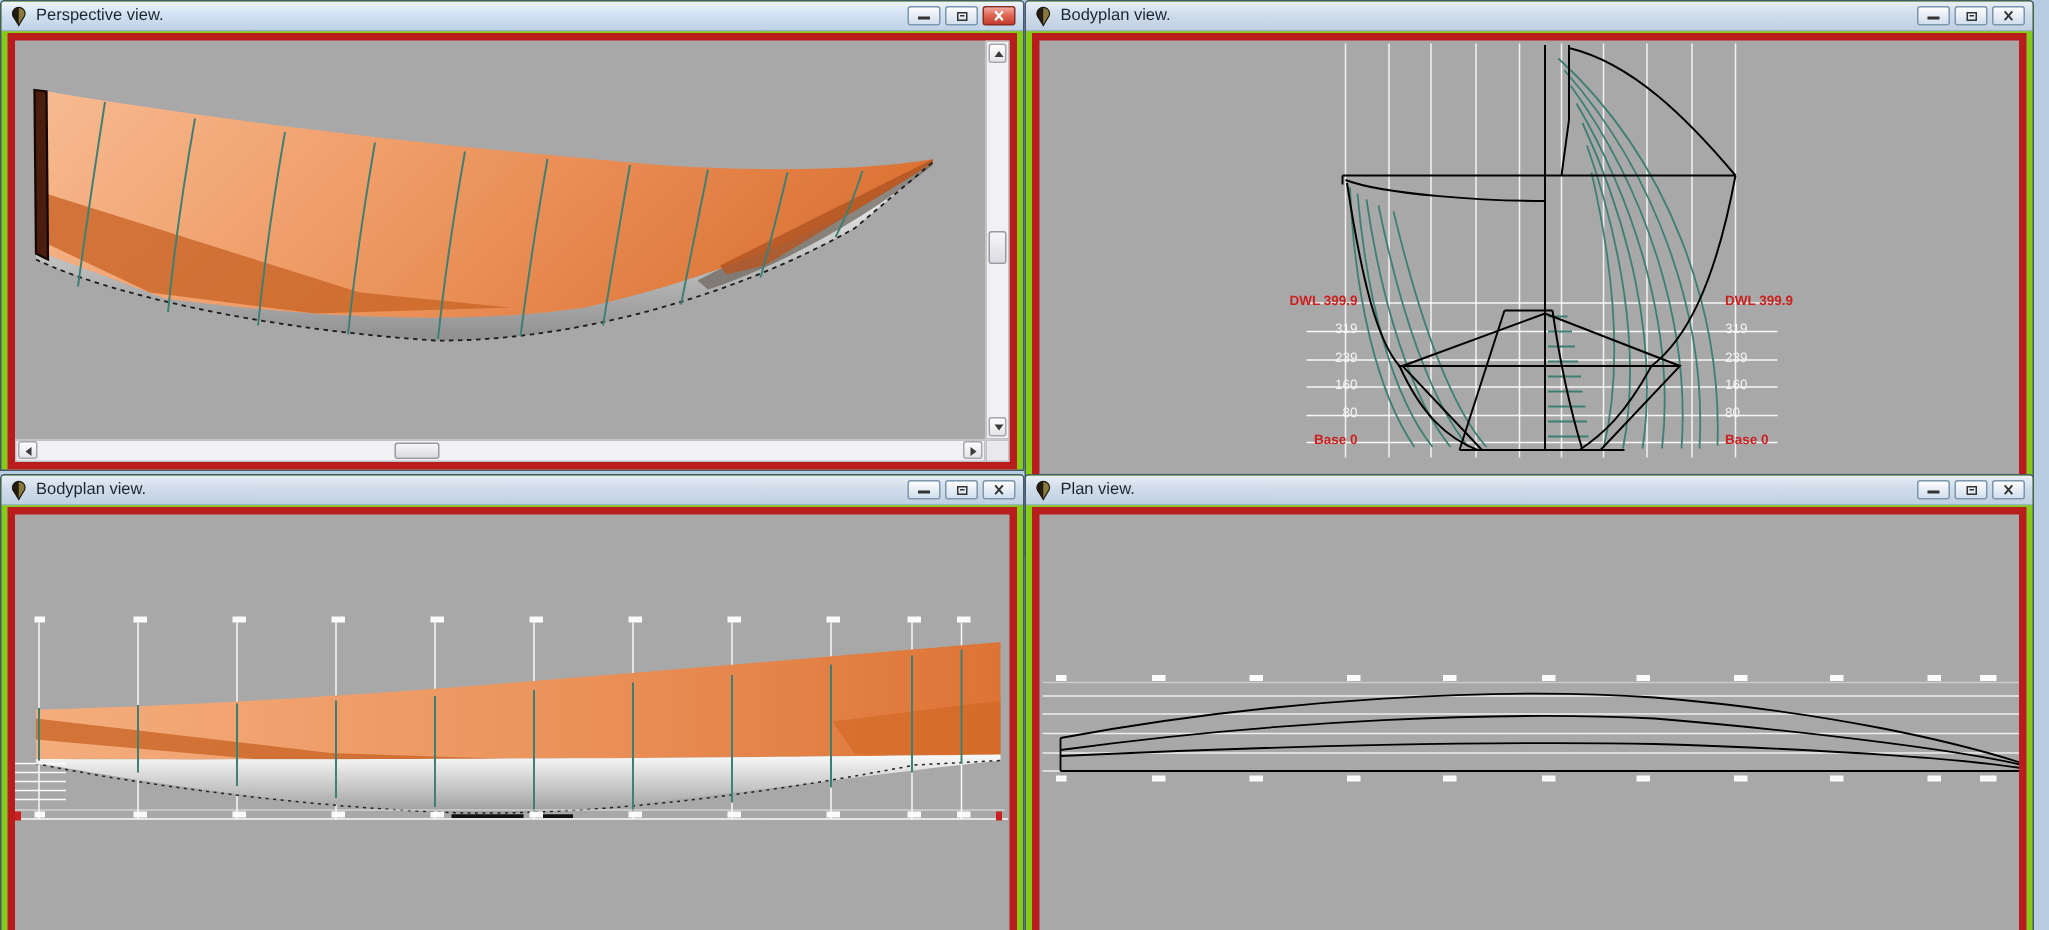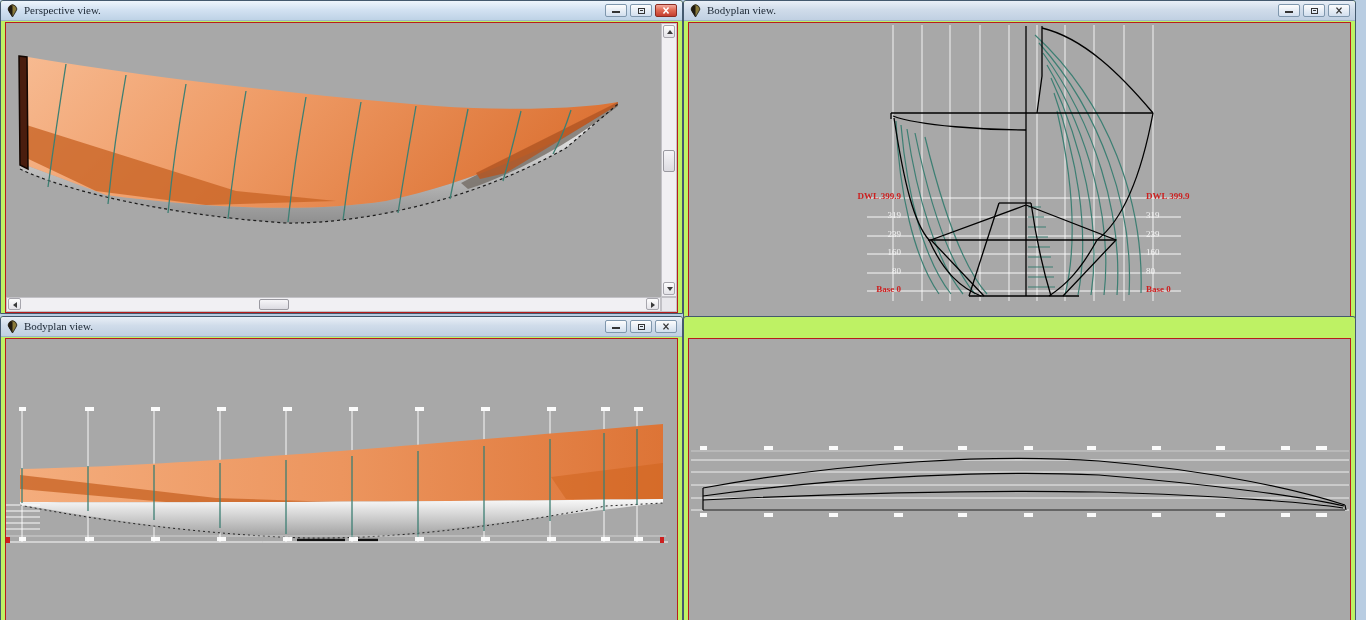--- a/index.html
+++ b/index.html
@@ -4,36 +4,36 @@
 <style>
   :root{
     --viewport-gray:#a8a8a8; --titlebar-blue:#c9daec; --mdi-bg:#b9cde2;
     --hull-orange:#e8854f; --hull-shadow-orange:#c96527; --station-teal:#3d7f73;
     --grid-white:#ffffff; --label-red:#cc1f1f; --close-red:#d0483c;
   }
   *{margin:0;padding:0;box-sizing:border-box;}
   html,body{width:1366px;height:620px;overflow:hidden;}
   body{position:relative;background:var(--mdi-bg);font-family:"Liberation Sans",sans-serif;}
 
-  .window{position:absolute;border:1px solid #44596e;background:#bef264;border-radius:3px 3px 0 0;font-family:Liberation Serif, serif;}
+  .window{position:absolute;border:1px solid #44596e;background:#84cc16;border-radius:3px 3px 0 0;}
   .titlebar{position:absolute;left:0;top:0;right:0;height:20px;border-radius:2px 2px 0 0;
     background:linear-gradient(#eef5fc,#d3e2f2 45%,#bed2e6);border-bottom:1px solid #9db2c8;}
   .titlebar.inactive{background:linear-gradient(#e9eff7,#d0dcea 45%,#c0d0e2);}
   .win-icon{position:absolute;left:5px;top:3px;width:13px;height:14px;}
   .title{position:absolute;left:23px;top:3px;font-size:11px;color:#1b2632;white-space:nowrap;}
   .btns{position:absolute;right:5px;top:3px;display:flex;gap:3px;}
   .btn{width:22px;height:13px;border:1px solid #7f97ad;border-radius:2px;position:relative;
     background:linear-gradient(#fdfdfd,#e9eff6 45%,#d2dfee);}
   .btn.close-active{background:linear-gradient(#f2aa9e,#e06a55 45%,#c43e2f);border-color:#8c2c22;}
   .g-min{position:absolute;left:6px;bottom:3px;width:8px;height:2px;background:#333;}
   .g-res{position:absolute;left:7px;top:3px;width:7px;height:6px;border:1px solid #333;}
   .g-res:before{content:"";position:absolute;left:1px;top:1px;width:3px;height:1px;background:#333;}
   .g-x{position:absolute;left:0;top:0;width:100%;height:100%;}
   .client{position:absolute;left:4px;right:4px;top:21px;bottom:0;background:var(--viewport-gray);
-    border:1px solid #b91c1c;overflow:hidden;}
+    border:5px solid #b91c1c;overflow:hidden;}
   svg.canvas{position:absolute;left:0;top:0;}
 
   
   .sb{position:absolute;background:#f1f0f3;border:1px solid #c2c1c6;}
   .sb-v{right:0;top:0;bottom:15px;width:16px;}
   .sb-h{left:0;right:16px;bottom:0;height:15px;}
   .sb-corner{position:absolute;right:0;bottom:0;width:16px;height:15px;background:#e9e8ec;border:1px solid #c2c1c6;}
   .sb-btn{position:absolute;background:linear-gradient(#fdfdfd,#e4e3e8);border:1px solid #a7a6ad;border-radius:2px;}
   .sb-v .sb-btn{left:1px;width:12px;height:13px;}
   .sb-h .sb-btn{top:0px;width:13px;height:12px;}
@@ -304,20 +304,40 @@
       </g>
       <g fill="var(--label-red)">
         <rect x="0" y="198" width="4" height="6"></rect>
           <rect x="654" y="198" width="4" height="6"></rect>
       </g>
     </svg>
   </div>
 </div>
 
 <div class="window" style="left:683px;top:316px;width:673px;height:310px;">
+  <div class="titlebar inactive">
+    <svg class="win-icon" viewBox="0 0 12 14">
+      <path d="M6 13 L3 8 A4.2 4.2 0 1 1 9 8 Z" fill="#8a7a3a" stroke="#1a1a1a" stroke-width="0.8"></path>
+      <path d="M6 1.2 A4.2 4.2 0 0 0 2.6 8 L6 13 Z" fill="#201a10"></path>
+    </svg>
+    <span class="title">Plan view.</span>
+    <div class="btns">
+      <div class="btn" title="Minimize">
+          <div class="g-min"></div>
+        </div>
+      <div class="btn" title="Restore">
+          <div class="g-res"></div>
+        </div>
+      <div class="btn" title="Close">
+        <svg class="g-x" viewBox="0 0 22 13">
+            <path d="M8 3 L14 10 M14 3 L8 10" stroke="#333" stroke-width="1.5"></path>
+          </svg>
+      </div>
+    </div>
+  </div>
   <div class="client">
     <svg class="canvas" style="width:663px;height:283px;" viewBox="0 0 663 283" preserveAspectRatio="none">
 
       <g stroke="#ffffff" stroke-width="1" opacity="0.8">
         <path d="M2,121H660 M2,133H660 M2,146H660 M2,159H660 M2,171H660"></path>
         <path d="M2,112H660" opacity="0.5"></path>
       </g>
 
       <g fill="#ffffff" opacity="0.95">
         <rect x="11" y="107" width="7" height="4"></rect>

